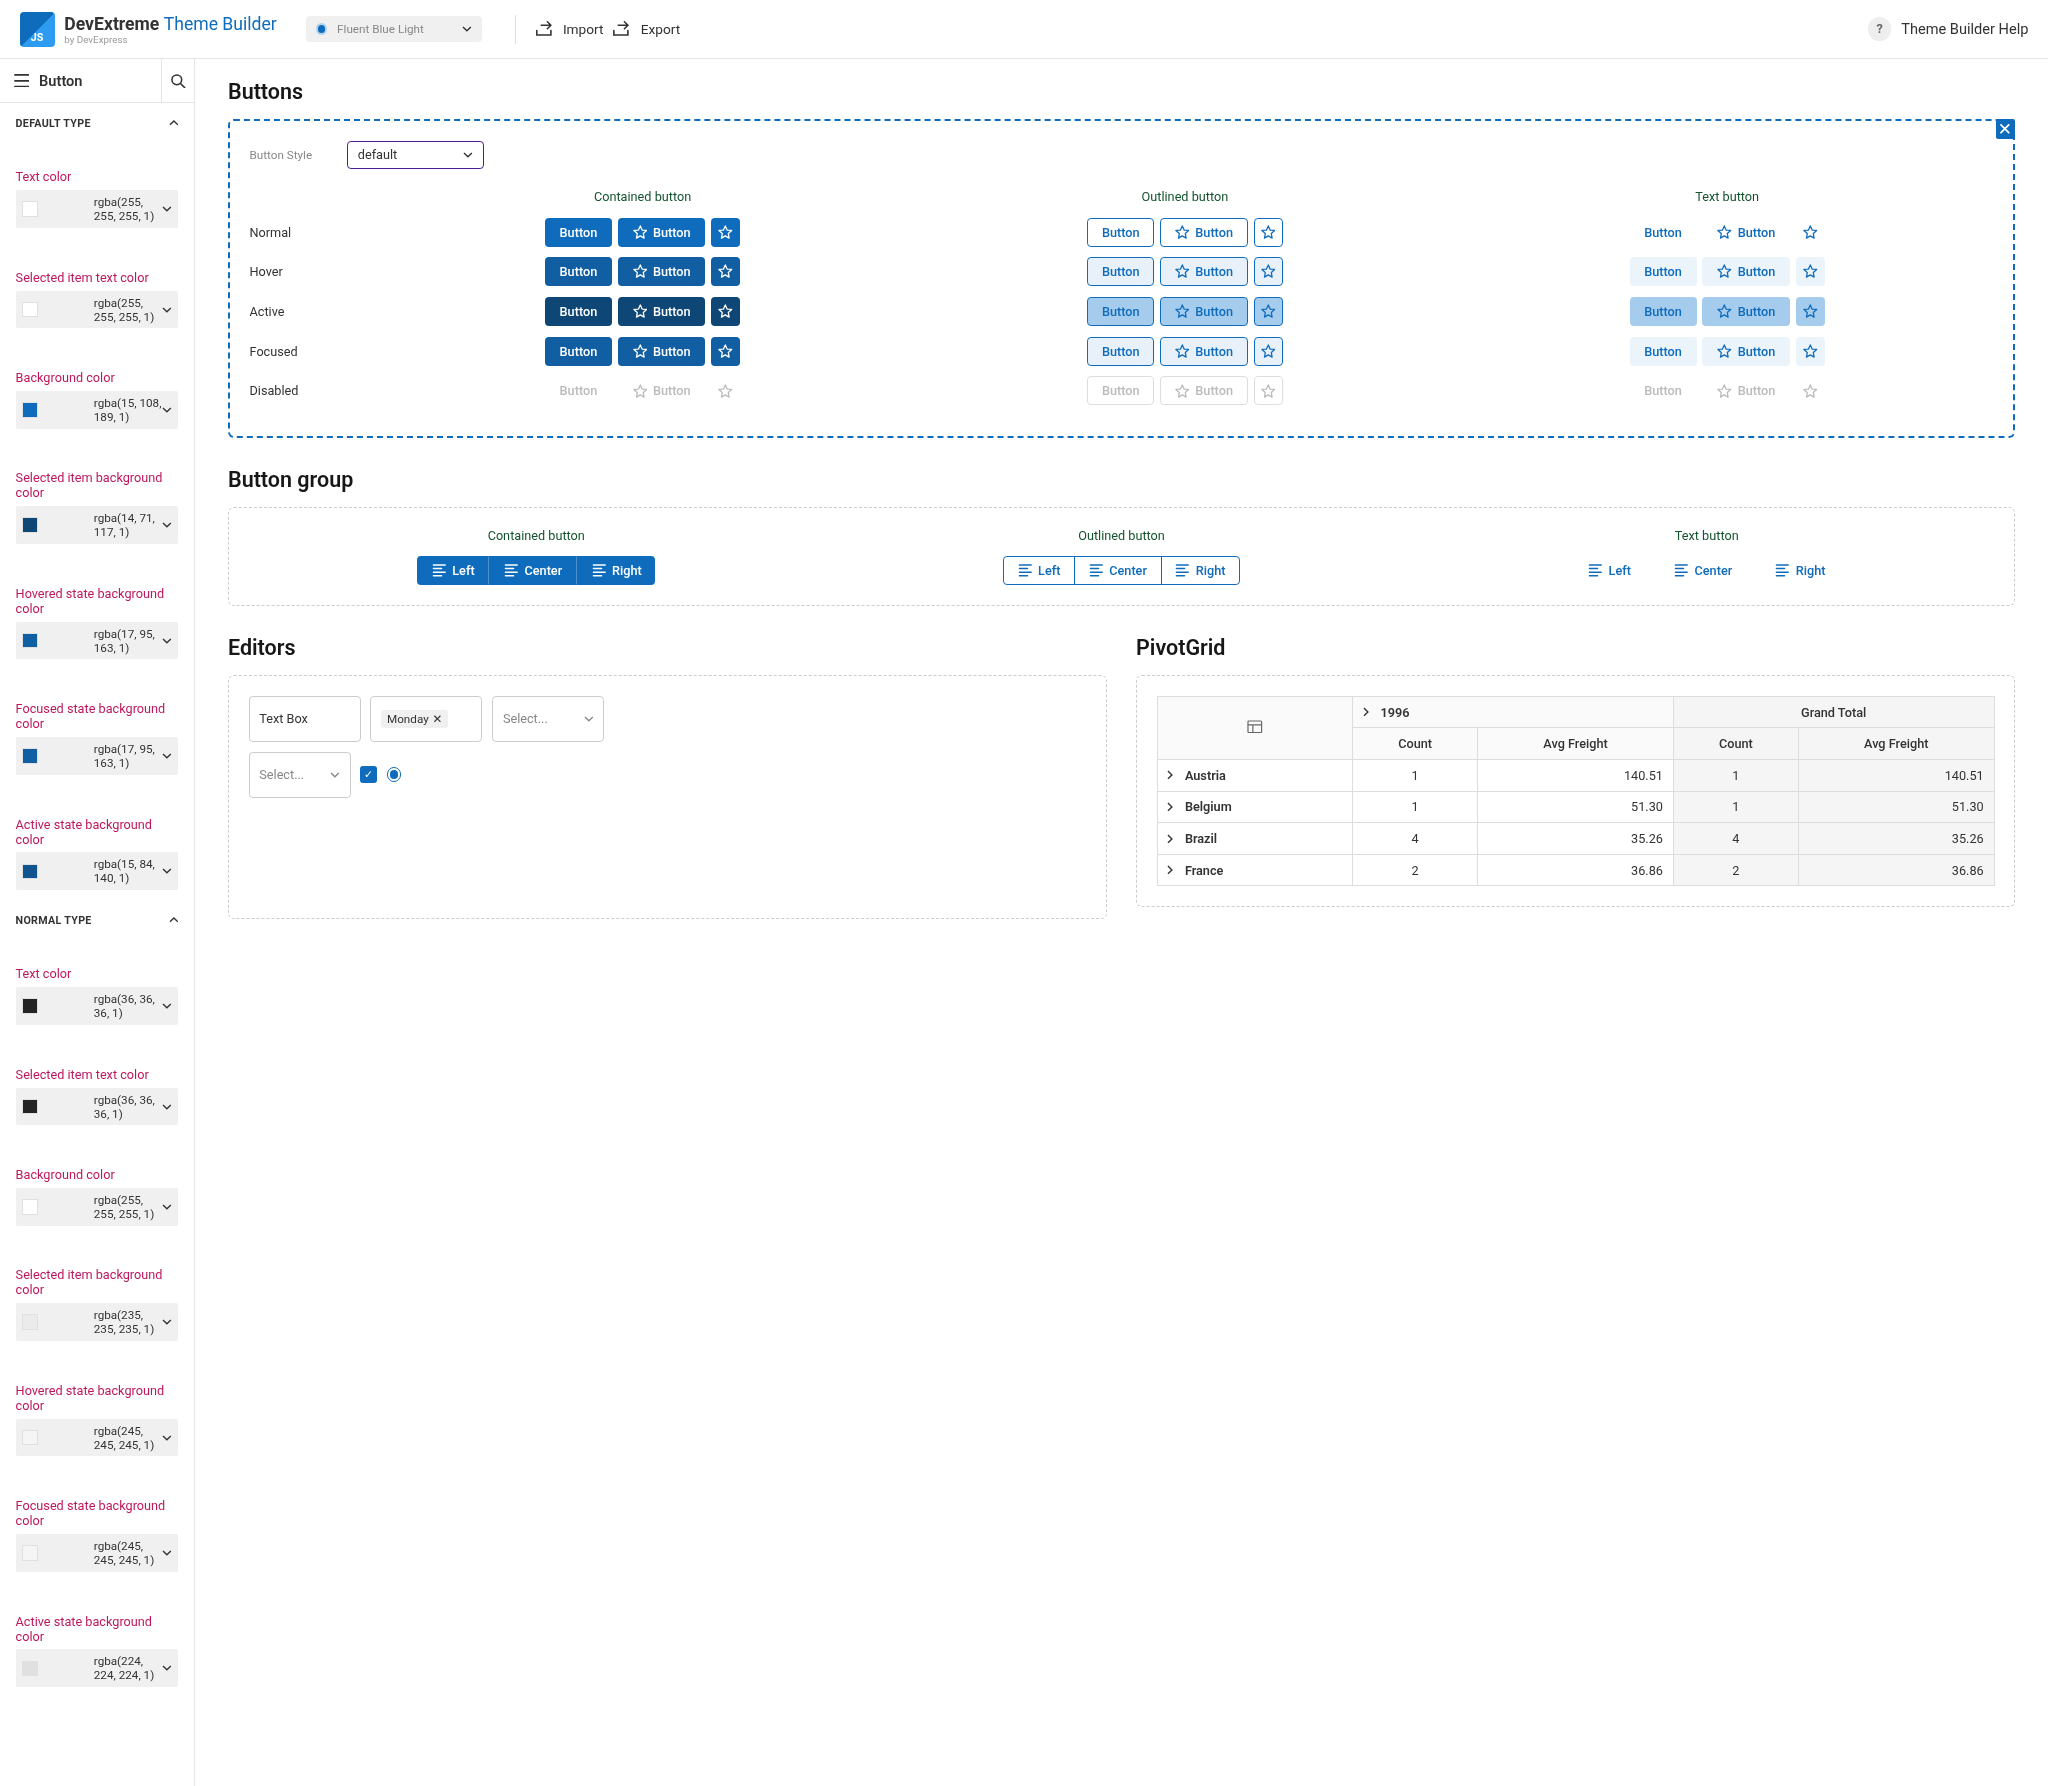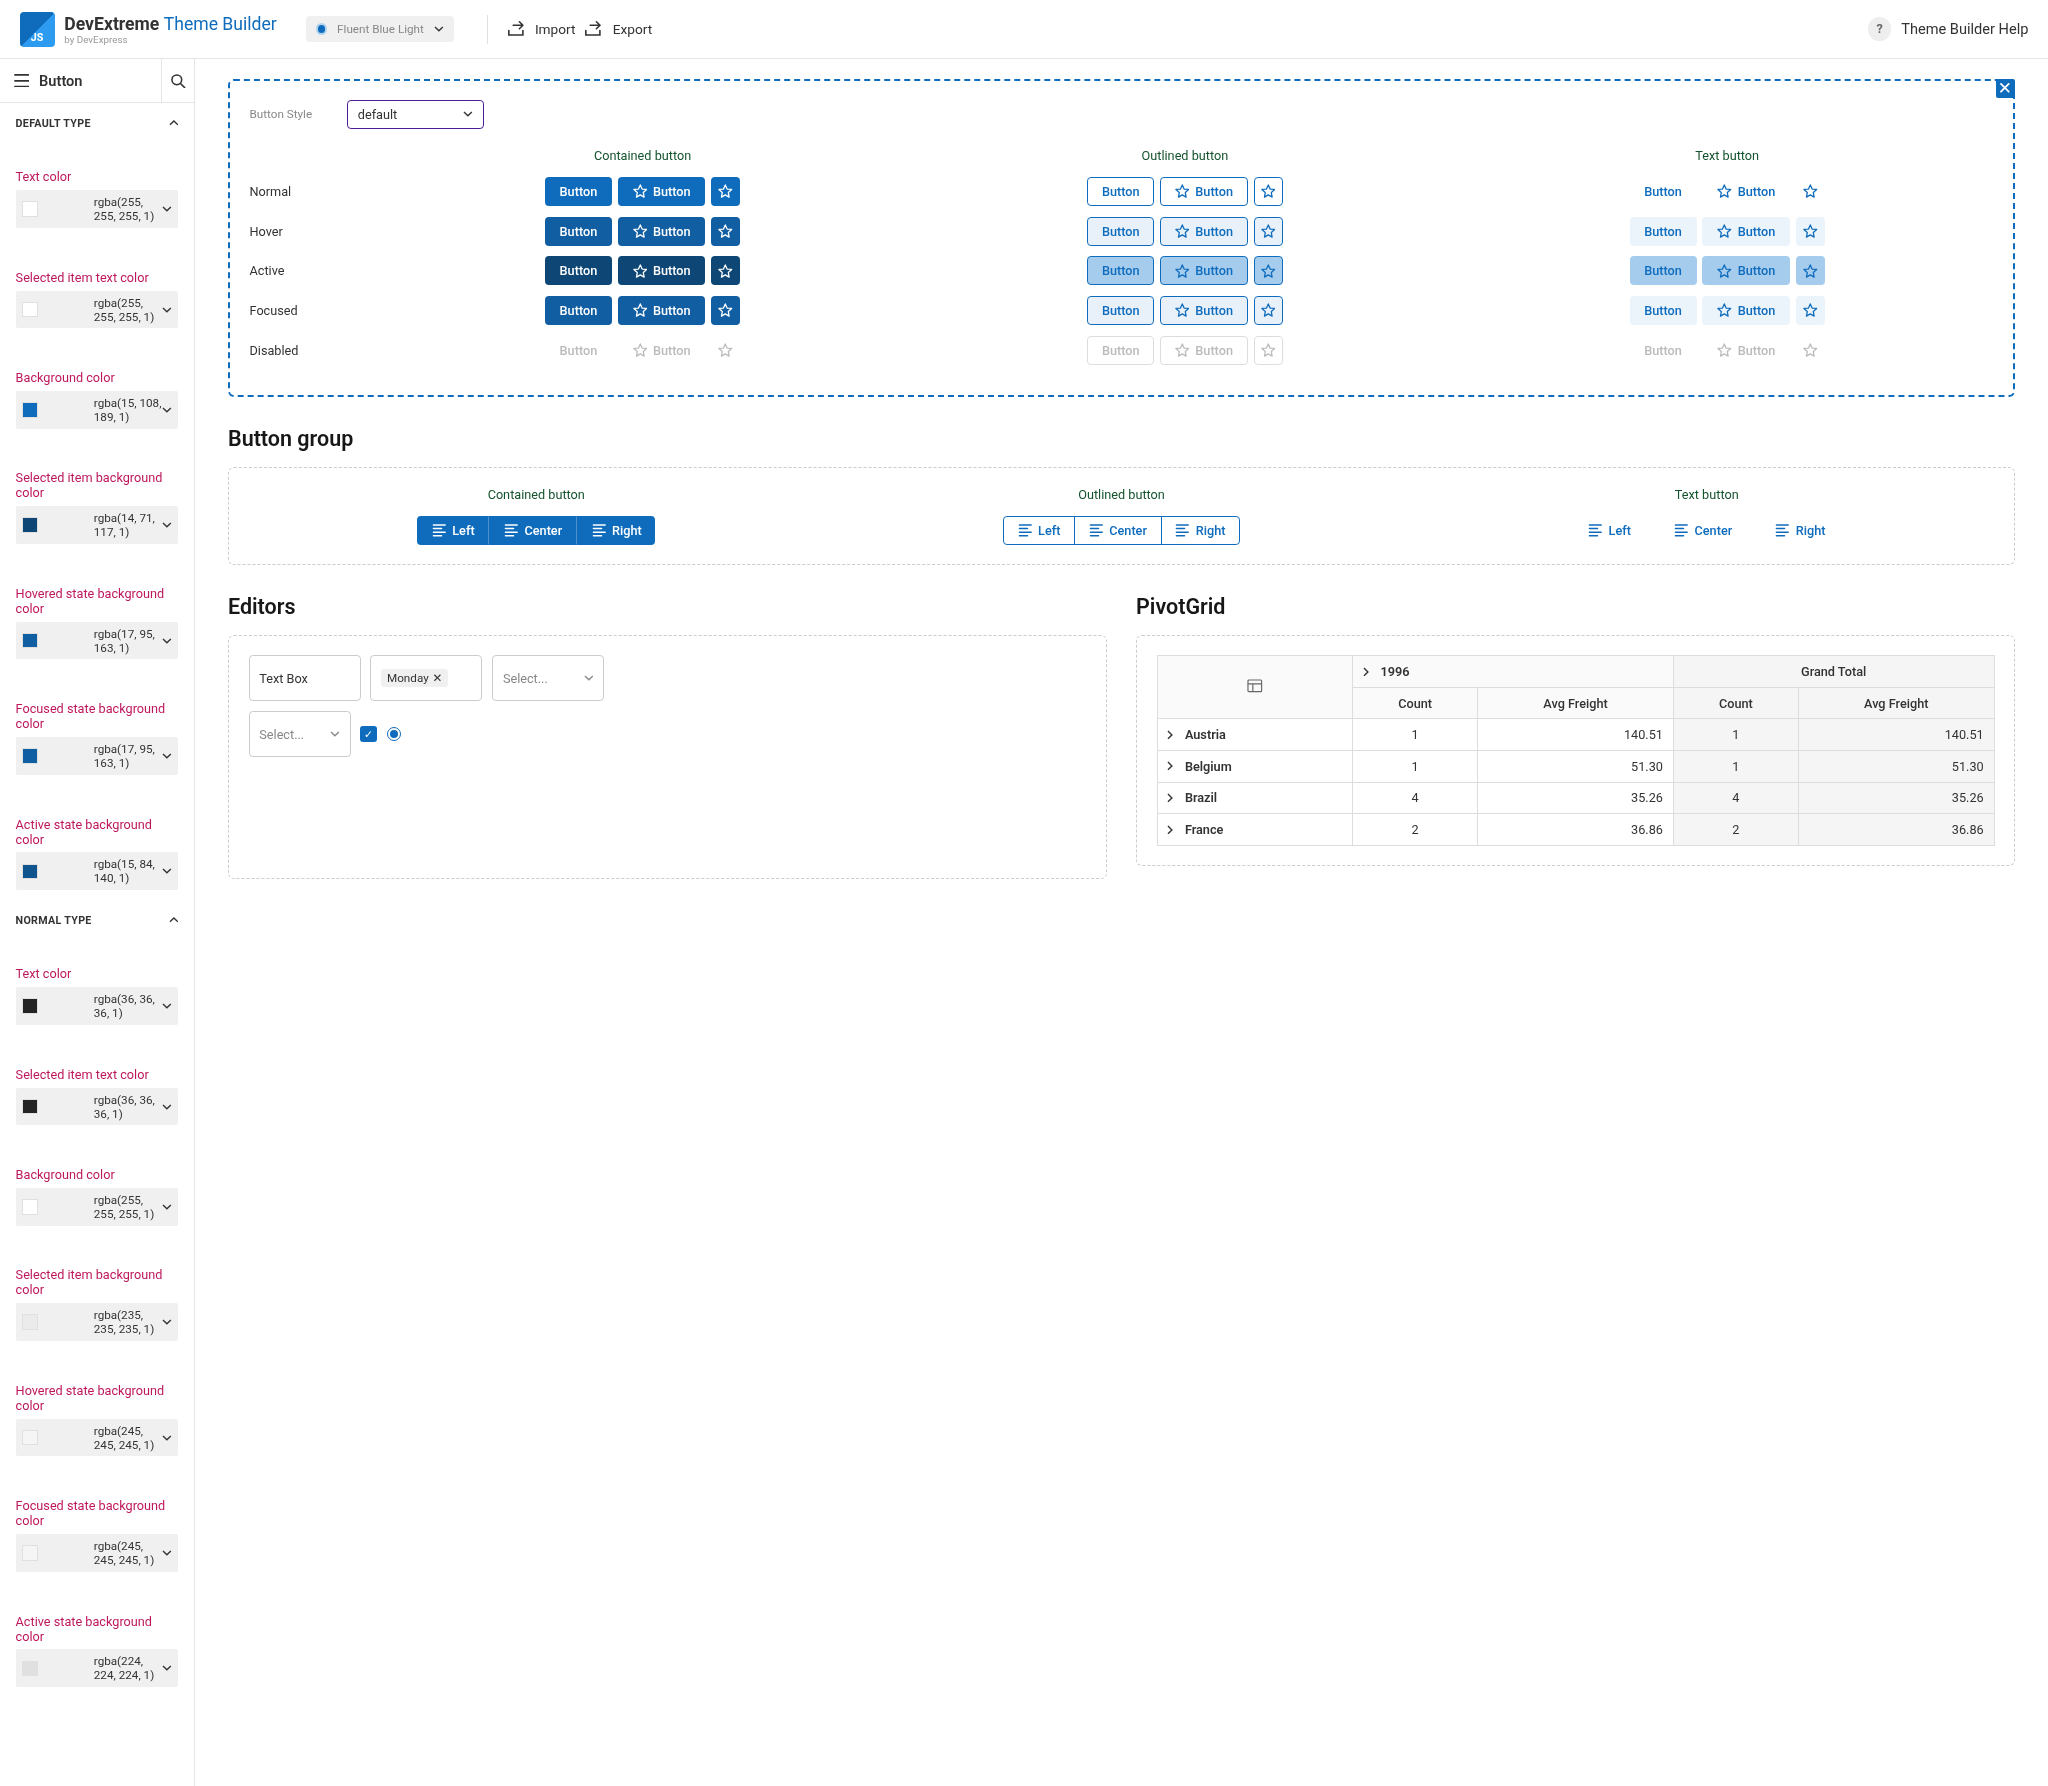--- a/index.html
+++ b/index.html
@@ -6,21 +6,21 @@
 body { font-family: -apple-system, BlinkMacSystemFont, "Segoe UI", Roboto, sans-serif; font-size: 12.7px; color: #333; background: #fff; }
 
 
 .header { display: flex; align-items: center; height: 59px; padding: 0 19.5px; border-bottom: 1px solid #e5e5e5; }
 .logo { display: flex; align-items: center; margin-right: 29px; }
 .logo-icon { width: 35px; height: 35px; background: linear-gradient(135deg, #0f6cbd 50%, #2d9cf0 50%); border-radius: 3.9px; position: relative; margin-right: 9.8px; display: flex; align-items: flex-end; justify-content: center; color: #fff; font-weight: bold; font-size: 10.7px; padding-bottom: 2.9px; }
 .logo-text { display: flex; flex-direction: column; }
 .logo-title { font-size: 17.6px; font-weight: 700; color: #333; }
 .logo-title .tb { color: #0f6cbd; font-weight: 400; }
 .logo-sub { font-size: 9.8px; color: #999; }
-.theme-select { display: flex; align-items: center; background: #f0f0f0; border-radius: 3.9px; padding: 5.9px 9.8px; width: 148px; margin-right: 19.5px; cursor: pointer; }
+.theme-select { display: flex; align-items: center; background: #f0f0f0; border-radius: 3.9px; padding: 5.9px 9.8px; width: 176px; margin-right: 19.5px; cursor: pointer; }
 .theme-dot { width: 11.7px; height: 11.7px; border-radius: 50%; background: #0f6cbd; margin-right: 9.8px; border: 2px solid #b3d4ed; }
 .theme-name { flex: 1; color: #888; font-size: 11.7px; }
 .hdr-divider { width: 1px; height: 29px; background: #e0e0e0; margin: 0 13.7px; }
 .hdr-btn { display: flex; align-items: center; gap: 7.8px; color: #333; font-size: 13.7px; cursor: pointer; padding: 3.9px; }
 .hdr-btn svg { width: 21.5px; height: 17.6px; }
 .help { margin-left: auto; display: flex; align-items: center; gap: 9.8px; color: #333; font-size: 14.6px; }
 .help-q { width: 23.4px; height: 23.4px; border-radius: 50%; background: #eee; display: flex; align-items: center; justify-content: center; color: #666; font-weight: bold; font-size: 12.7px; }
 
 
 .layout { display: flex; height: calc(100vh - 59px); }
@@ -337,20 +337,21 @@
         <svg class="chev" viewBox="0 0 10 6">
               <use href="#ico-chev-down"></use>
             </svg>
       </div>
         </div>
       </div>
   </div>
 
   <div class="content">
 
+    <h2>Buttons</h2>
     <div class="panel selected">
       <div class="panel-close">
         <svg width="11.7" height="11.7" viewBox="0 0 12 12">
             <path d="M2 2l8 8M10 2l-8 8" stroke="#fff" stroke-width="1.8" stroke-linecap="round"></path>
           </svg>
       </div>
       <div class="style-row">
         <span class="style-label">Button Style</span>
         <div class="style-select">
           <span>default</span>

